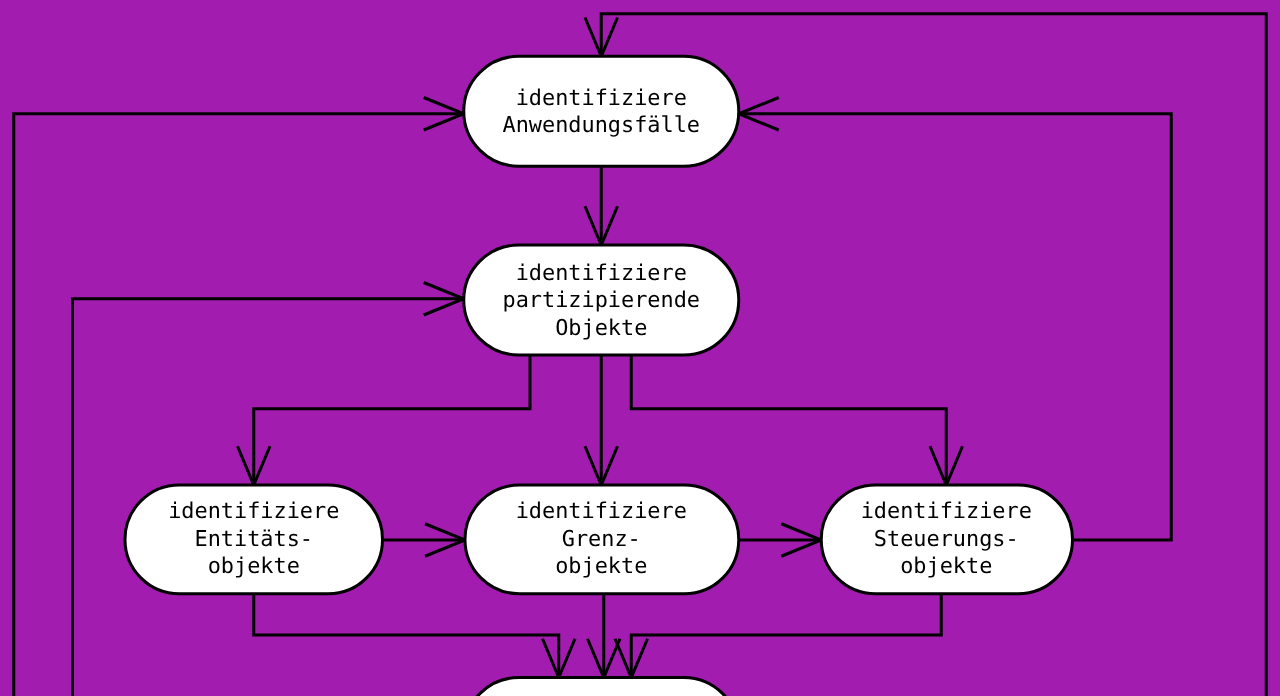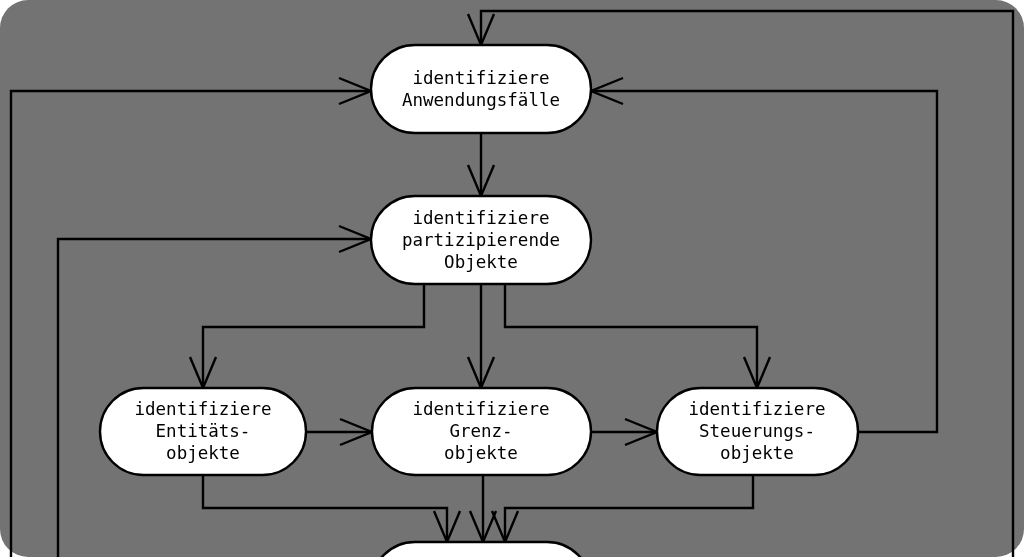--- a/index.html
+++ b/index.html
@@ -10,22 +10,21 @@
   body {
     width: 1024px;
     height: 557px;
     overflow: hidden;
     font-family: "DejaVu Sans Mono", monospace;
   }
   #diagram-root {
     position: relative;
     width: 1024px;
     height: 557px;
-    background: #737373;
-    border-radius: 28px;
+    background: #a21caf;
   }
   svg#flow {
     display: block;
     width: 1024px;
     height: 557px;
   }
   .node-shape {
     fill: #ffffff;
     stroke: #000000;
     stroke-width: 2.4;

